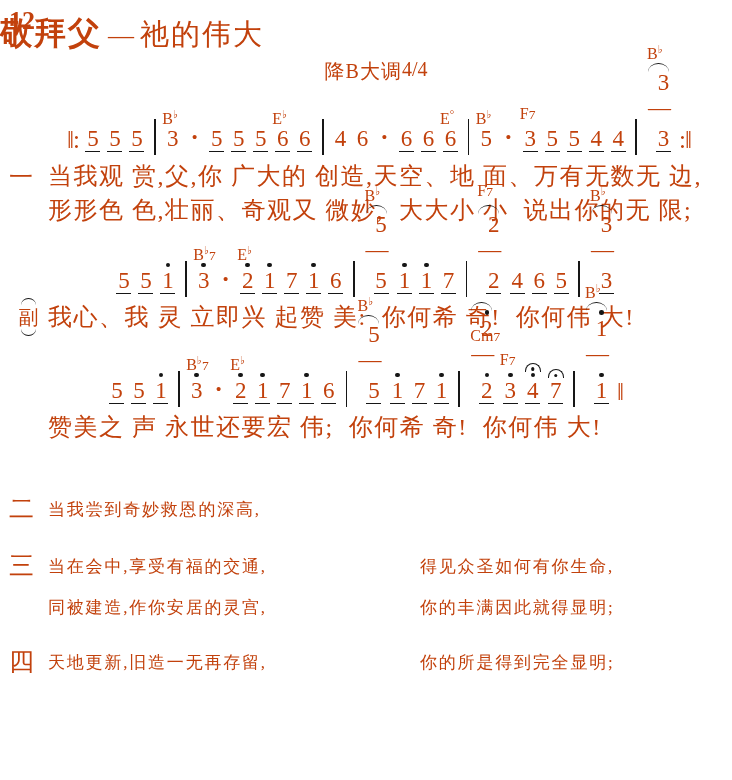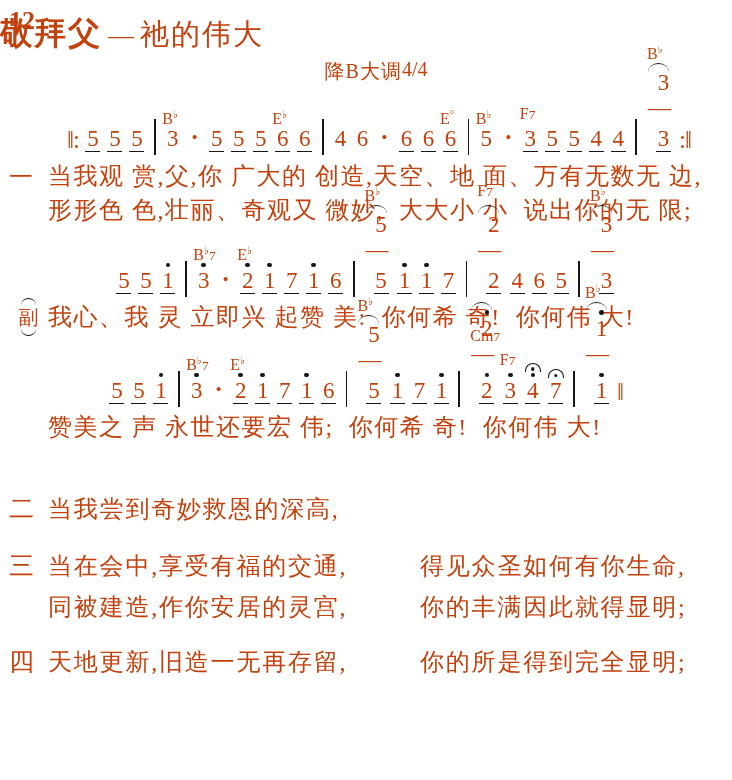--- a/index.html
+++ b/index.html
@@ -54,21 +54,21 @@
                 border-radius:50% 50% 0 0 / 100% 100% 0 0; }
   .fmk .arc-b { width:15px; height:7px; border-bottom:1.5px solid #161616;
                 border-radius:0 0 50% 50% / 0 0 100% 100%; }
   .fmk .fch { font-size:20px; line-height:24px; }
   .refindent { width:39px; flex:none; }
   
   .bverse { display:flex; padding-left:9px; }
   .bnum   { width:39px; flex:none; font-size:25px; padding-top:3px; }
   .bbody  { flex:1; }
   .bline  { display:grid; grid-template-columns:372px 1fr; }
-  .bl,.br { font-size:24px; line-height:41px; letter-spacing:1.8px; white-space:pre; }
+  .bl,.br { font-size:17px; line-height:41px; letter-spacing:1.8px; white-space:pre; }
   .sp-v2 { margin-top:42px; } .sp-v3 { margin-top:16px; } .sp-v4 { margin-top:14px; }
 </style>
 </head>
 <body>
 
 <div id="page">
 
   <div class="pgnum">12</div>
 
   <div class="title"><span class="tmain">敬拜父</span><span class="tdash">—</span><span class="tsub">祂的伟大</span></div>

